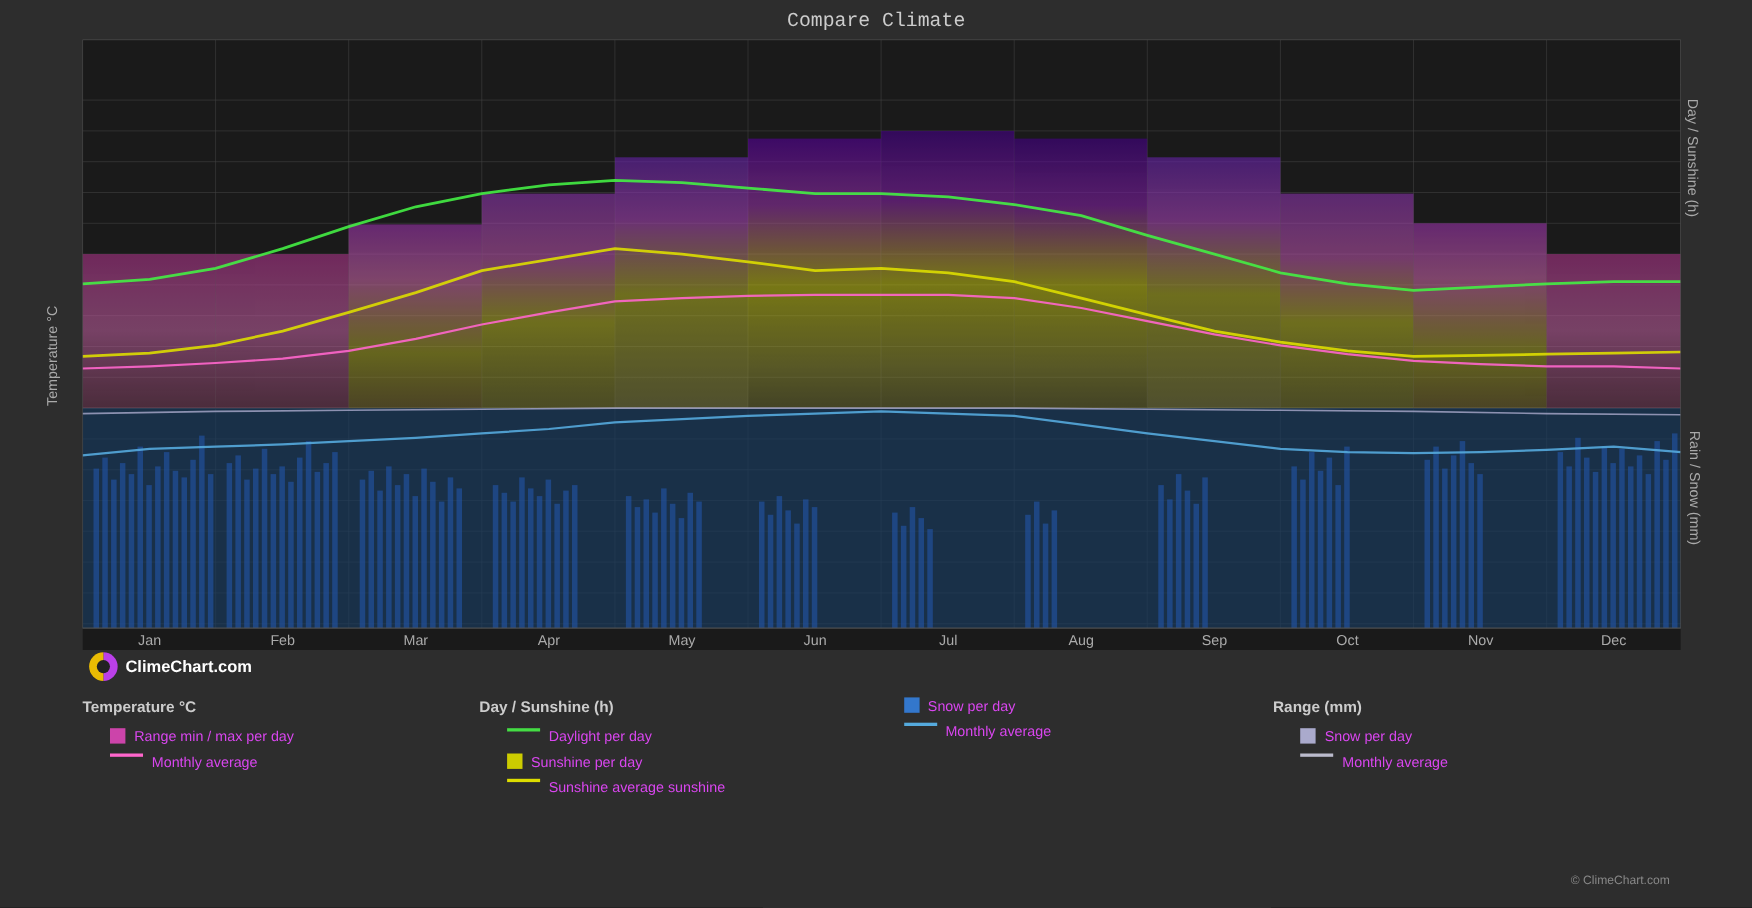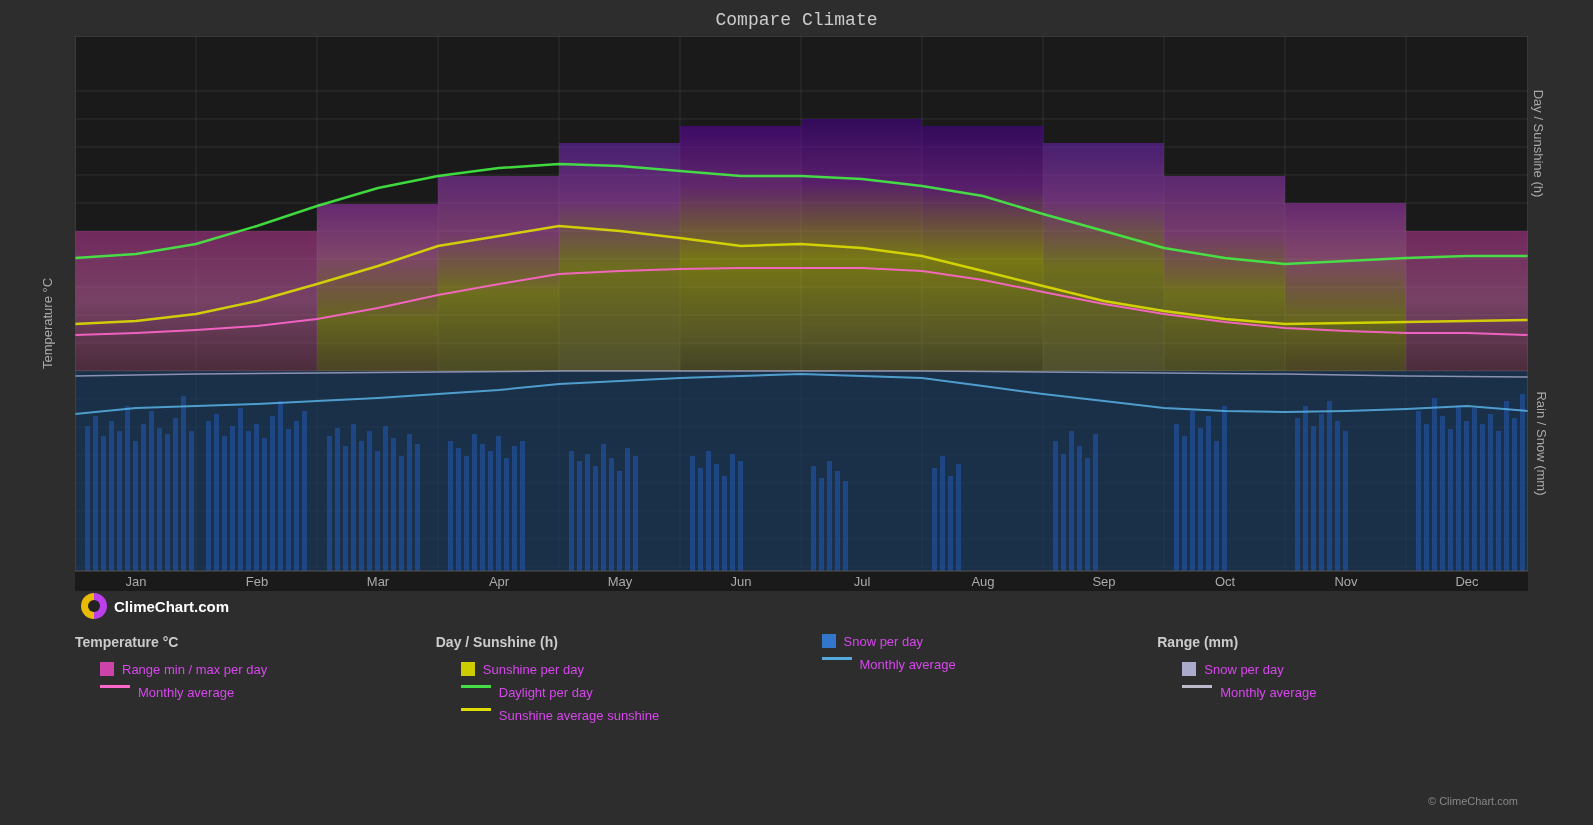--- a/index.html
+++ b/index.html
@@ -456,28 +456,28 @@
       </div>
       <div class="legend-item">
         <span class="legend-line" style="background:#ff66cc;"></span>
         <span>Monthly average</span>
       </div>
     </div>
 
     <div class="legend-col">
       <div class="legend-col-title">Day / Sunshine (h)</div>
       <div class="legend-item">
+        <span class="legend-line" style="background:#44dd44;"></span>
+        <span>Daylight per day</span>
+      </div>
+      <div class="legend-item">
         <span class="legend-bar" style="background:#cccc00;"></span>
         <span>Sunshine per day</span>
       </div>
       <div class="legend-item">
-        <span class="legend-line" style="background:#44dd44;"></span>
-        <span>Daylight per day</span>
-      </div>
-      <div class="legend-item">
         <span class="legend-line" style="background:#dddd00;"></span>
         <span>Sunshine average sunshine</span>
       </div>
     </div>
 
     <div class="legend-col">
       <div class="legend-item">
         <span class="legend-bar" style="background:#3377cc;"></span>
         <span>Snow per day</span>
       </div>

